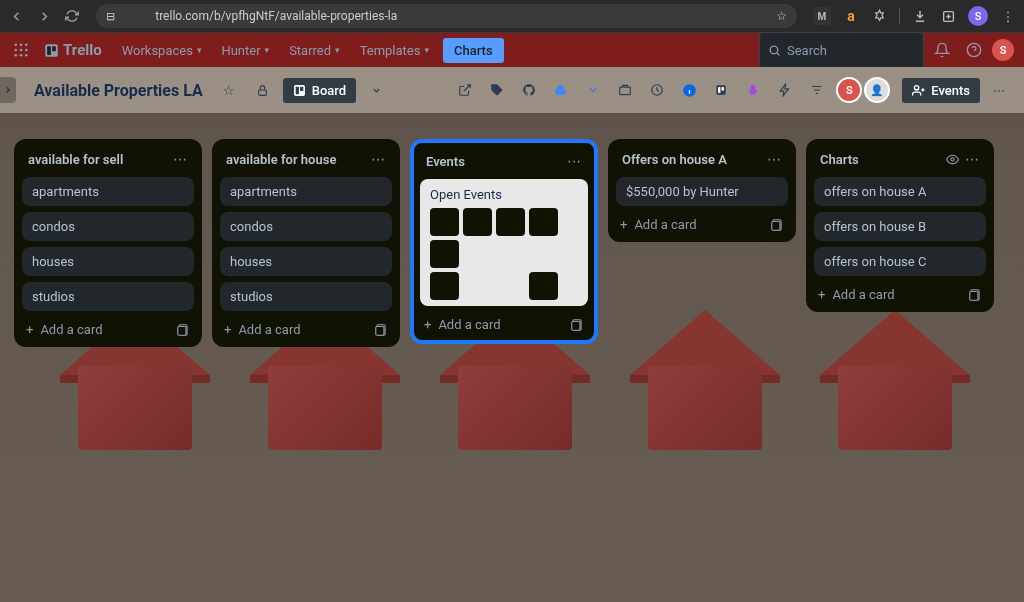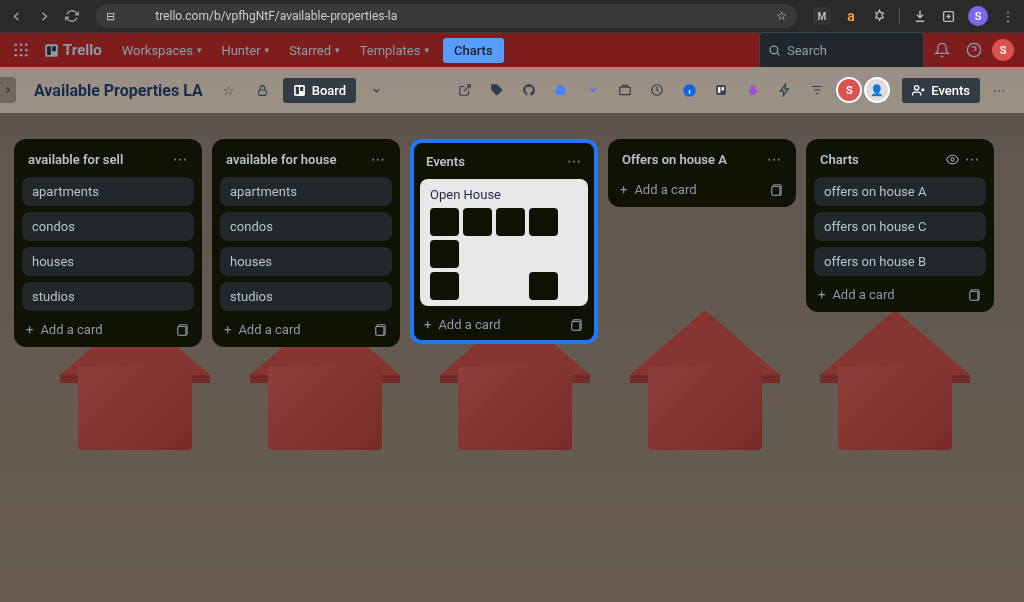--- a/index.html
+++ b/index.html
@@ -376,21 +376,21 @@
         </div>
       </div>
       <div class="list highlighted">
         <div class="list-header">
           <div class="list-title">Events</div>
           <div style="display: flex; align-items: center;">
             <div class="list-menu">⋯</div>
           </div>
         </div>
         <div class="card image-card">
-          <div>Open House</div>
+          <div>Open Events</div>
           <div class="card-cover">
             <div class="cover-block"></div>
             <div class="cover-block"></div>
             <div class="cover-block"></div>
             <div class="cover-block"></div>
             <div class="cover-block"></div>
             <div class="cover-row2">
               <div class="cover-low"></div>
               <div style="width: 62px;"></div>
               <div class="cover-low"></div>
@@ -410,20 +410,23 @@
           </div>
         </div>
       </div>
       <div class="list">
         <div class="list-header">
           <div class="list-title">Offers on house A</div>
           <div style="display: flex; align-items: center;">
             <div class="list-menu">⋯</div>
           </div>
         </div>
+        <div class="card">
+          <div>$550,000 by Hunter</div>
+        </div>
         <div class="add-card">
           <div class="add-card-left">
             <span>+</span>
             <span>Add a card</span>
           </div>
           <div class="add-card-tmpl">
             <svg width="14" height="14" viewBox="0 0 24 24" fill="none" stroke="currentColor" stroke-width="2">
               <rect x="5" y="3" width="14" height="18" rx="2"></rect>
               <rect x="3" y="6" width="14" height="15" rx="2" fill="#101204"></rect>
             </svg>
@@ -440,24 +443,24 @@
                 <circle cx="12" cy="12" r="3"></circle>
               </svg>
             </span>
             <div class="list-menu">⋯</div>
           </div>
         </div>
         <div class="card">
           <div>offers on house A</div>
         </div>
         <div class="card">
+          <div>offers on house B</div>
+        </div>
+        <div class="card">
           <div>offers on house C</div>
-        </div>
-        <div class="card">
-          <div>offers on house B</div>
         </div>
         <div class="add-card">
           <div class="add-card-left">
             <span>+</span>
             <span>Add a card</span>
           </div>
           <div class="add-card-tmpl">
             <svg width="14" height="14" viewBox="0 0 24 24" fill="none" stroke="currentColor" stroke-width="2">
               <rect x="5" y="3" width="14" height="18" rx="2"></rect>
               <rect x="3" y="6" width="14" height="15" rx="2" fill="#101204"></rect>

